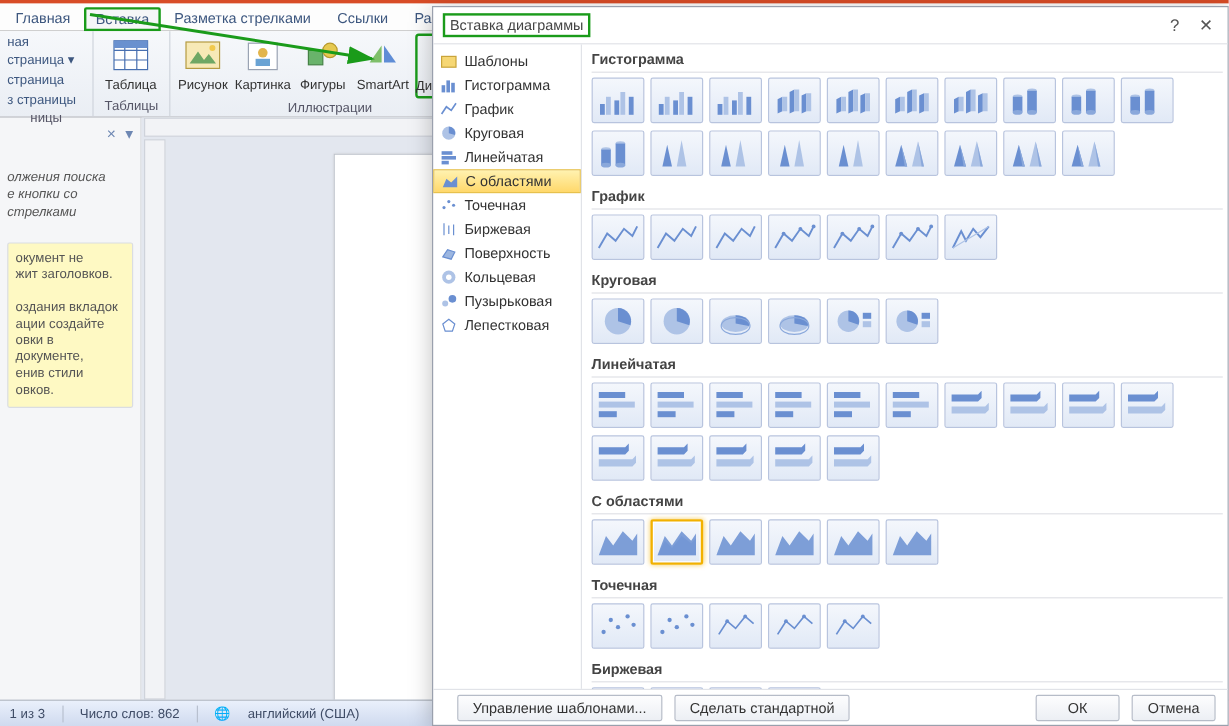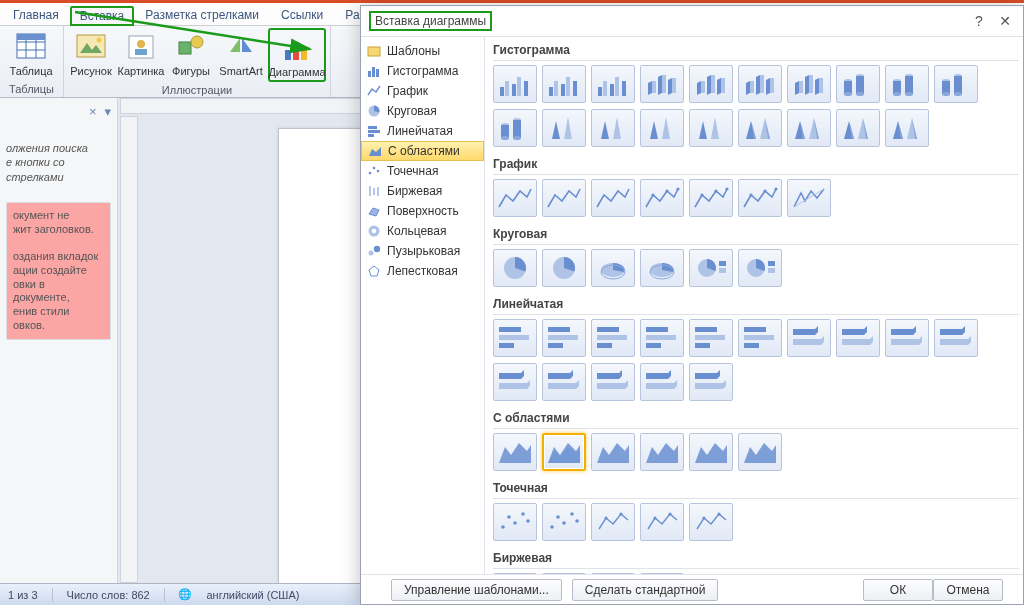--- a/index.html
+++ b/index.html
@@ -22,21 +22,21 @@
   .rbtn { display: flex; flex-direction: column; align-items: center; width: 54px; padding: 2px 1px; border: 1px solid transparent; border-radius: 3px; font-size: 11px; line-height: 1.1; text-align: center; gap: 2px; }
   .rbtn .ic { width: 32px; height: 32px; display: flex; align-items: center; justify-content: center; }
   .rbtn.chart-btn { border: 2px solid #1a9b1a; border-radius: 3px; }
   .rside { width: 60px; }
 
   
   .main-row { display: flex; height: calc(605px - 3px - 23px - 72px - 22px); }
   .nav-pane { width: 118px; background: #f5f6f8; border-right: 1px solid #d4d6db; padding: 4px 6px; font-size: 11px; color: #555; overflow: hidden; }
   .nav-head { display: flex; justify-content: flex-end; gap: 8px; font-size: 13px; color: #6d87b3; padding: 2px 0; }
   .nav-hint { margin-top: 20px; font-size: 11px; color: #555; line-height: 1.3; font-style: italic; }
-  .nav-card { margin-top: 18px; border: 1px solid #dadde2; border-radius: 2px; background: #fca5a5; padding: 6px; font-size: 11px; color: #555; line-height: 1.25; }
+  .nav-card { margin-top: 18px; border: 1px solid #dadde2; border-radius: 2px; background: #fef9c3; padding: 6px; font-size: 11px; color: #555; line-height: 1.25; }
 
   
   .doc-area { flex: 1; background: #e3e7ef; position: relative; overflow: hidden; }
   .ruler-v { position: absolute; left: 2px; top: 18px; width: 18px; bottom: 0; background: #f2f3f6; border: 1px solid #cfd3db; }
   .ruler-h { position: absolute; left: 2px; top: 0; right: 0; height: 16px; background: #f2f3f6; border: 1px solid #cfd3db; }
   .page { position: absolute; left: 160px; top: 30px; width: 520px; height: 700px; background: #fff; border: 1px solid #bfc3cc; box-shadow: 0 0 3px rgba(0,0,0,.12); }
 
   
   .dialog { position: absolute; left: 360px; top: 5px; width: 664px; height: 600px; background: #fff; border: 1px solid #9aa0ad; box-shadow: 0 4px 18px rgba(0,0,0,.25); display: flex; flex-direction: column; font-size: 12px; }
   .dlg-title { height: 30px; display: flex; align-items: center; justify-content: space-between; padding: 0 6px 0 8px; }
@@ -49,21 +49,21 @@
   .cat-item.selected { background: linear-gradient(#fff2b0,#ffd86b); border: 1px solid #e7c14d; height: 20px; }
   .cat-ic { width: 14px; height: 14px; flex: 0 0 14px; }
 
   .dlg-gallery { flex: 1; overflow-y: auto; padding: 2px 4px 2px 8px; }
   .gal-sect-title { font-size: 12px; font-weight: 600; color: #444; padding: 4px 0 3px 0; border-bottom: 1px solid #e0e2e7; margin-bottom: 4px; }
   .gal-row { display: flex; flex-wrap: wrap; gap: 5px; margin-bottom: 6px; }
   .thumb { width: 44px; height: 38px; border: 1px solid #b8c4de; background: linear-gradient(#f4f7fc,#e1e9f6); border-radius: 2px; display: flex; align-items: center; justify-content: center; cursor: default; }
   .thumb.selected { border: 2px solid #f2b100; box-shadow: 0 0 0 1px #fff inset, 0 0 4px rgba(242,177,0,.6); }
   .thumb-svg { width: 36px; height: 30px; }
 
-  .dlg-footer { height: 30px; border-top: 1px solid #e1e3e8; display: flex; align-items: center; justify-content: flex-end; gap: 0; padding: 0 20px; font-size: 12px; }
+  .dlg-footer { height: 30px; border-top: 1px solid #e1e3e8; display: flex; align-items: center; justify-content: flex-end; gap: 10px; padding: 0 10px; font-size: 12px; }
   .dlg-footer .left-buttons { display: flex; gap: 10px; margin-right: auto; margin-left: 10px; }
   .fbtn { height: 22px; padding: 0 12px; border: 1px solid #b6bcc8; border-radius: 2px; background: linear-gradient(#fdfdfe,#eceff4); display: flex; align-items: center; font-size: 12px; color: #333; }
 
   
   .status-bar { position: absolute; bottom: 0; left: 0; right: 0; height: 22px; background: linear-gradient(#eaf0fb,#cfdaef); border-top: 1px solid #aeb6c3; display: flex; align-items: center; gap: 14px; padding: 0 8px; font-size: 11px; color: #3f4c66; }
   .status-sep { width: 1px; height: 14px; background: #b8c0cf; }
 
   
   .arrow-ann { position: absolute; left: 60px; top: 7px; width: 270px; height: 70px; pointer-events: none; }
 
@@ -81,20 +81,28 @@
 
 <div class="tabs-row">
   <div class="tab">Главная</div>
   <div class="tab active marked">Вставка</div>
   <div class="tab">Разметка стрелками</div>
   <div class="tab">Ссылки</div>
   <div class="tab">Рассылки</div>
 </div>
 
 <div class="ribbon">
+  <div class="ribbon-group rside" style="width:78px">
+    <div class="cmds" style="flex-direction:column;align-items:flex-start;font-size:11px;color:#3d577f;line-height:1.35;padding-left:2px;">
+      <span>ная страница ▾</span>
+      <span>страница</span>
+      <span>з страницы</span>
+    </div>
+    <div class="grp-label">ницы</div>
+  </div>
 
   <div class="ribbon-group" style="width:64px">
     <div class="cmds">
       <div class="rbtn">
         <span class="ic">
           <svg width="30" height="28">
               <rect x="1" y="1" width="28" height="24" fill="#fff" stroke="#476fb0"></rect>
               <line x1="1" y1="9" x2="29" y2="9" stroke="#476fb0"></line>
               <line x1="1" y1="17" x2="29" y2="17" stroke="#476fb0"></line>
               <line x1="10" y1="1" x2="10" y2="25" stroke="#476fb0"></line>

